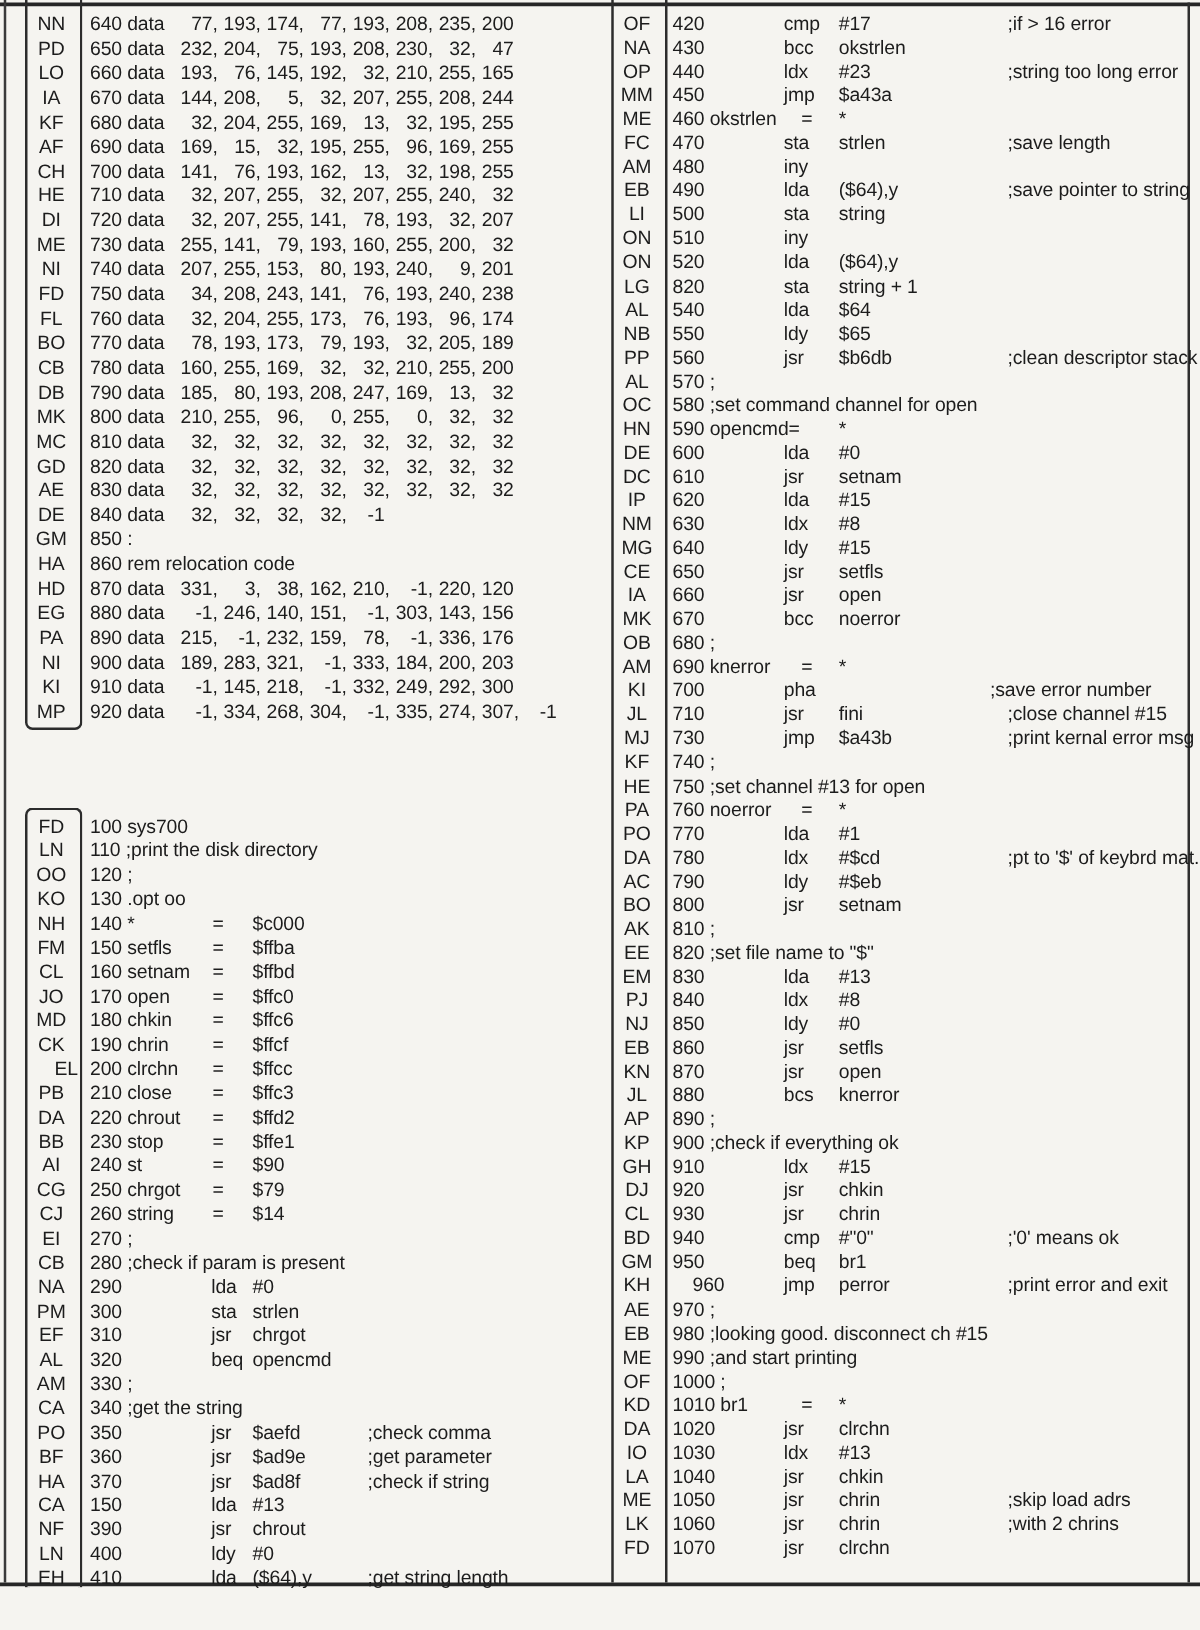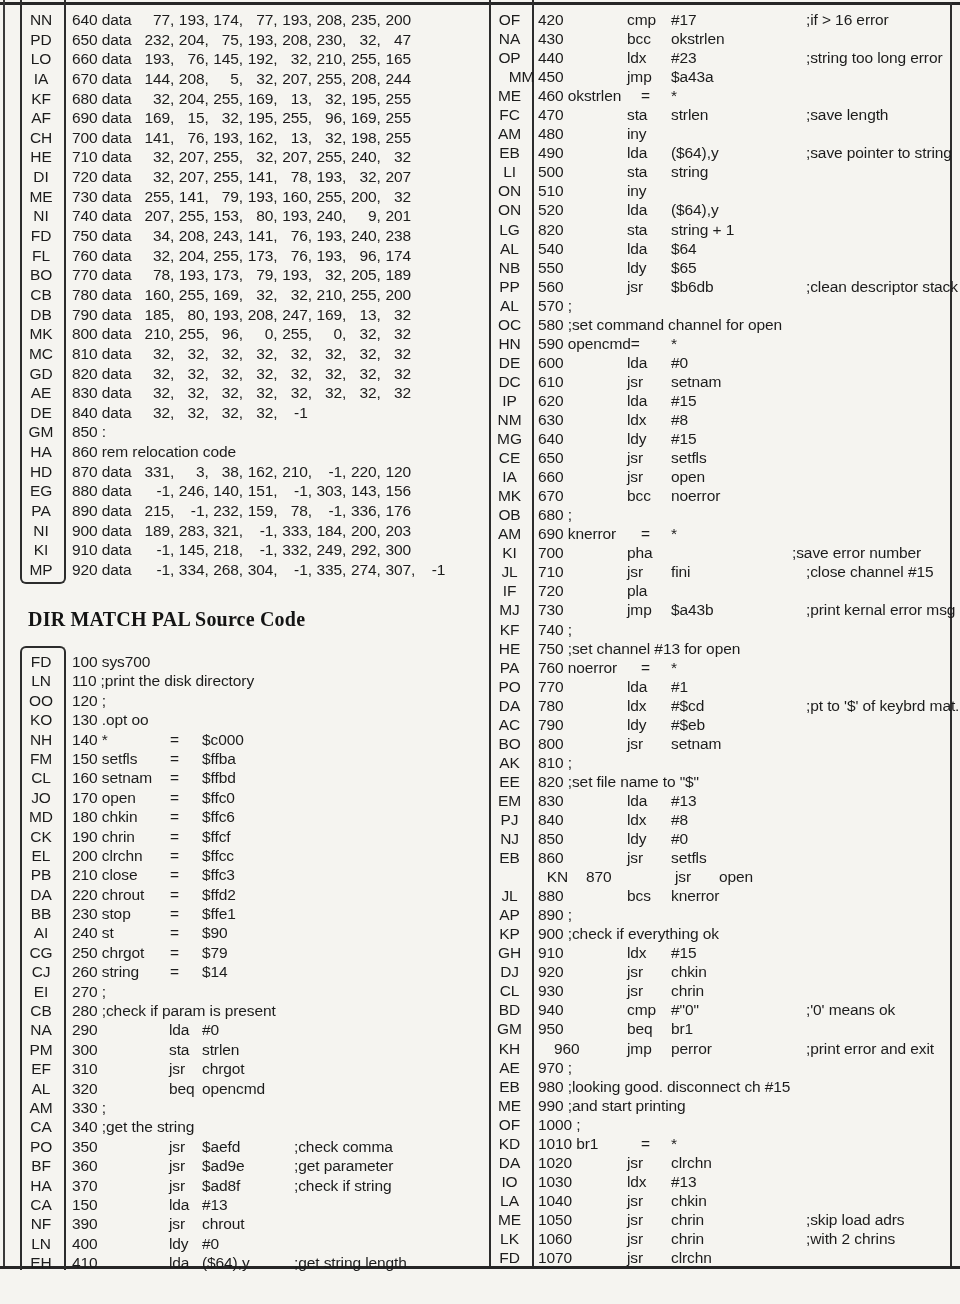--- a/index.html
+++ b/index.html
@@ -84,34 +84,33 @@
       <div class="row" style="height: 19.65px; line-height: 19.65px;"><span class="cs" style="left: 0px; width: 42px;">GM</span><span class="c0" style="left: 52px;">850 :</span></div>
       <div class="row" style="height: 19.65px; line-height: 19.65px;"><span class="cs" style="left: 0px; width: 42px;">HA</span><span class="c0" style="left: 52px;">860 rem relocation code</span></div>
       <div class="row" style="height: 19.65px; line-height: 19.65px;"><span class="cs" style="left: 0px; width: 42px;">HD</span><span class="c0" style="left: 52px;"><span class="dl" style="position: static;">870 data</span><span class="nf" style="position: static;">331</span>, <span class="nf" style="position: static;">3</span>, <span class="nf" style="position: static;">38</span>, <span class="nf" style="position: static;">162</span>, <span class="nf" style="position: static;">210</span>, <span class="nf" style="position: static;">-1</span>, <span class="nf" style="position: static;">220</span>, <span class="nf" style="position: static;">120</span></span></div>
       <div class="row" style="height: 19.65px; line-height: 19.65px;"><span class="cs" style="left: 0px; width: 42px;">EG</span><span class="c0" style="left: 52px;"><span class="dl" style="position: static;">880 data</span><span class="nf" style="position: static;">-1</span>, <span class="nf" style="position: static;">246</span>, <span class="nf" style="position: static;">140</span>, <span class="nf" style="position: static;">151</span>, <span class="nf" style="position: static;">-1</span>, <span class="nf" style="position: static;">303</span>, <span class="nf" style="position: static;">143</span>, <span class="nf" style="position: static;">156</span></span></div>
       <div class="row" style="height: 19.65px; line-height: 19.65px;"><span class="cs" style="left: 0px; width: 42px;">PA</span><span class="c0" style="left: 52px;"><span class="dl" style="position: static;">890 data</span><span class="nf" style="position: static;">215</span>, <span class="nf" style="position: static;">-1</span>, <span class="nf" style="position: static;">232</span>, <span class="nf" style="position: static;">159</span>, <span class="nf" style="position: static;">78</span>, <span class="nf" style="position: static;">-1</span>, <span class="nf" style="position: static;">336</span>, <span class="nf" style="position: static;">176</span></span></div>
       <div class="row" style="height: 19.65px; line-height: 19.65px;"><span class="cs" style="left: 0px; width: 42px;">NI</span><span class="c0" style="left: 52px;"><span class="dl" style="position: static;">900 data</span><span class="nf" style="position: static;">189</span>, <span class="nf" style="position: static;">283</span>, <span class="nf" style="position: static;">321</span>, <span class="nf" style="position: static;">-1</span>, <span class="nf" style="position: static;">333</span>, <span class="nf" style="position: static;">184</span>, <span class="nf" style="position: static;">200</span>, <span class="nf" style="position: static;">203</span></span></div>
       <div class="row" style="height: 19.65px; line-height: 19.65px;"><span class="cs" style="left: 0px; width: 42px;">KI</span><span class="c0" style="left: 52px;"><span class="dl" style="position: static;">910 data</span><span class="nf" style="position: static;">-1</span>, <span class="nf" style="position: static;">145</span>, <span class="nf" style="position: static;">218</span>, <span class="nf" style="position: static;">-1</span>, <span class="nf" style="position: static;">332</span>, <span class="nf" style="position: static;">249</span>, <span class="nf" style="position: static;">292</span>, <span class="nf" style="position: static;">300</span></span></div>
       <div class="row" style="height: 19.65px; line-height: 19.65px;"><span class="cs" style="left: 0px; width: 42px;">MP</span><span class="c0" style="left: 52px;"><span class="dl" style="position: static;">920 data</span><span class="nf" style="position: static;">-1</span>, <span class="nf" style="position: static;">334</span>, <span class="nf" style="position: static;">268</span>, <span class="nf" style="position: static;">304</span>, <span class="nf" style="position: static;">-1</span>, <span class="nf" style="position: static;">335</span>, <span class="nf" style="position: static;">274</span>, <span class="nf" style="position: static;">307</span>, <span class="nf" style="position: static;">-1</span></span></div>
     </div>
 
-  <div id="heading">DIR MATCH PAL Source Code</div>
 
   <div class="listing" id="pal-left-listing" style="left:20px;top:652px;width:450px;">
       <div class="row" style="height: 19.4px; line-height: 19.4px;"><span class="cs" style="left: 0px; width: 42px;">FD</span><span class="c0" style="left: 52px;">100 sys700</span></div>
       <div class="row" style="height: 19.4px; line-height: 19.4px;"><span class="cs" style="left: 0px; width: 42px;">LN</span><span class="c0" style="left: 52px;">110 ;print the disk directory</span></div>
       <div class="row" style="height: 19.4px; line-height: 19.4px;"><span class="cs" style="left: 0px; width: 42px;">OO</span><span class="c0" style="left: 52px;">120 ;</span></div>
       <div class="row" style="height: 19.4px; line-height: 19.4px;"><span class="cs" style="left: 0px; width: 42px;">KO</span><span class="c0" style="left: 52px;">130 .opt oo</span></div>
       <div class="row" style="height: 19.4px; line-height: 19.4px;"><span class="cs" style="left: 0px; width: 42px;">NH</span><span class="col" style="left: 150px;">=</span><span class="col" style="left: 182px;">$c000</span><span class="c0" style="left: 52px;">140 *</span></div>
       <div class="row" style="height: 19.4px; line-height: 19.4px;"><span class="cs" style="left: 0px; width: 42px;">FM</span><span class="col" style="left: 150px;">=</span><span class="col" style="left: 182px;">$ffba</span><span class="c0" style="left: 52px;">150 setfls</span></div>
       <div class="row" style="height: 19.4px; line-height: 19.4px;"><span class="cs" style="left: 0px; width: 42px;">CL</span><span class="col" style="left: 150px;">=</span><span class="col" style="left: 182px;">$ffbd</span><span class="c0" style="left: 52px;">160 setnam</span></div>
       <div class="row" style="height: 19.4px; line-height: 19.4px;"><span class="cs" style="left: 0px; width: 42px;">JO</span><span class="col" style="left: 150px;">=</span><span class="col" style="left: 182px;">$ffc0</span><span class="c0" style="left: 52px;">170 open</span></div>
       <div class="row" style="height: 19.4px; line-height: 19.4px;"><span class="cs" style="left: 0px; width: 42px;">MD</span><span class="col" style="left: 150px;">=</span><span class="col" style="left: 182px;">$ffc6</span><span class="c0" style="left: 52px;">180 chkin</span></div>
       <div class="row" style="height: 19.4px; line-height: 19.4px;"><span class="cs" style="left: 0px; width: 42px;">CK</span><span class="col" style="left: 150px;">=</span><span class="col" style="left: 182px;">$ffcf</span><span class="c0" style="left: 52px;">190 chrin</span></div>
-      <div class="row" style="height: 19.4px; line-height: 19.4px;"><span class="cs" style="left: 0px; width: 42px;">EL</span><span class="col" style="left: 150px;">=</span><span class="col" style="left: 182px;">$ffcc</span><span class="c0" style="left: 52px;">200 clrchn</span></div>
+      <div class="row" style="height: 19.4px; line-height: 19.4px;"><span class="cs" style="left: 12px; width: 42px;">EL</span><span class="col" style="left: 150px;">=</span><span class="col" style="left: 182px;">$ffcc</span><span class="c0" style="left: 52px;">200 clrchn</span></div>
       <div class="row" style="height: 19.4px; line-height: 19.4px;"><span class="cs" style="left: 0px; width: 42px;">PB</span><span class="col" style="left: 150px;">=</span><span class="col" style="left: 182px;">$ffc3</span><span class="c0" style="left: 52px;">210 close</span></div>
       <div class="row" style="height: 19.4px; line-height: 19.4px;"><span class="cs" style="left: 0px; width: 42px;">DA</span><span class="col" style="left: 150px;">=</span><span class="col" style="left: 182px;">$ffd2</span><span class="c0" style="left: 52px;">220 chrout</span></div>
       <div class="row" style="height: 19.4px; line-height: 19.4px;"><span class="cs" style="left: 0px; width: 42px;">BB</span><span class="col" style="left: 150px;">=</span><span class="col" style="left: 182px;">$ffe1</span><span class="c0" style="left: 52px;">230 stop</span></div>
       <div class="row" style="height: 19.4px; line-height: 19.4px;"><span class="cs" style="left: 0px; width: 42px;">AI</span><span class="col" style="left: 150px;">=</span><span class="col" style="left: 182px;">$90</span><span class="c0" style="left: 52px;">240 st</span></div>
       <div class="row" style="height: 19.4px; line-height: 19.4px;"><span class="cs" style="left: 0px; width: 42px;">CG</span><span class="col" style="left: 150px;">=</span><span class="col" style="left: 182px;">$79</span><span class="c0" style="left: 52px;">250 chrgot</span></div>
       <div class="row" style="height: 19.4px; line-height: 19.4px;"><span class="cs" style="left: 0px; width: 42px;">CJ</span><span class="col" style="left: 150px;">=</span><span class="col" style="left: 182px;">$14</span><span class="c0" style="left: 52px;">260 string</span></div>
       <div class="row" style="height: 19.4px; line-height: 19.4px;"><span class="cs" style="left: 0px; width: 42px;">EI</span><span class="c0" style="left: 52px;">270 ;</span></div>
       <div class="row" style="height: 19.4px; line-height: 19.4px;"><span class="cs" style="left: 0px; width: 42px;">CB</span><span class="c0" style="left: 52px;">280 ;check if param is present</span></div>
       <div class="row" style="height: 19.4px; line-height: 19.4px;"><span class="cs" style="left: 0px; width: 42px;">NA</span><span class="col" style="left: 149px;">lda</span><span class="col" style="left: 182px;">#0</span><span class="c0" style="left: 52px;">290</span></div>
       <div class="row" style="height: 19.4px; line-height: 19.4px;"><span class="cs" style="left: 0px; width: 42px;">PM</span><span class="col" style="left: 149px;">sta</span><span class="col" style="left: 182px;">strlen</span><span class="c0" style="left: 52px;">300</span></div>
@@ -125,21 +124,21 @@
       <div class="row" style="height: 19.4px; line-height: 19.4px;"><span class="cs" style="left: 0px; width: 42px;">CA</span><span class="col" style="left: 149px;">lda</span><span class="col" style="left: 182px;">#13</span><span class="c0" style="left: 52px;">150</span></div>
       <div class="row" style="height: 19.4px; line-height: 19.4px;"><span class="cs" style="left: 0px; width: 42px;">NF</span><span class="col" style="left: 149px;">jsr</span><span class="col" style="left: 182px;">chrout</span><span class="c0" style="left: 52px;">390</span></div>
       <div class="row" style="height: 19.4px; line-height: 19.4px;"><span class="cs" style="left: 0px; width: 42px;">LN</span><span class="col" style="left: 149px;">ldy</span><span class="col" style="left: 182px;">#0</span><span class="c0" style="left: 52px;">400</span></div>
       <div class="row" style="height: 19.4px; line-height: 19.4px;"><span class="cs" style="left: 0px; width: 42px;">EH</span><span class="col" style="left: 149px;">lda</span><span class="col" style="left: 182px;">($64),y</span><span class="col" style="left: 274px;">;get string length</span><span class="c0" style="left: 52px;">410</span></div>
     </div>
 
   <div class="listing" id="pal-right-listing" style="left:489px;top:10px;width:465px;">
       <div class="row" style="height: 19.05px; line-height: 19.05px;"><span class="cs" style="left: 0px; width: 41px;">OF</span><span class="col" style="left: 138px;">cmp</span><span class="col" style="left: 182px;">#17</span><span class="col" style="left: 317px;">;if &gt; 16 error</span><span class="c0" style="left: 49px;">420</span></div>
       <div class="row" style="height: 19.05px; line-height: 19.05px;"><span class="cs" style="left: 0px; width: 41px;">NA</span><span class="col" style="left: 138px;">bcc</span><span class="col" style="left: 182px;">okstrlen</span><span class="c0" style="left: 49px;">430</span></div>
       <div class="row" style="height: 19.05px; line-height: 19.05px;"><span class="cs" style="left: 0px; width: 41px;">OP</span><span class="col" style="left: 138px;">ldx</span><span class="col" style="left: 182px;">#23</span><span class="col" style="left: 317px;">;string too long error</span><span class="c0" style="left: 49px;">440</span></div>
-      <div class="row" style="height: 19.05px; line-height: 19.05px;"><span class="cs" style="left: 12px; width: 41px;">MM</span><span class="col" style="left: 138px;">jmp</span><span class="col" style="left: 182px;">$a43a</span><span class="c0" style="left: 49px;">450</span></div>
+      <div class="row" style="height: 19.05px; line-height: 19.05px;"><span class="cs" style="left: 0px; width: 41px;">MM</span><span class="col" style="left: 138px;">jmp</span><span class="col" style="left: 182px;">$a43a</span><span class="c0" style="left: 49px;">450</span></div>
       <div class="row" style="height: 19.05px; line-height: 19.05px;"><span class="cs" style="left: 0px; width: 41px;">ME</span><span class="col" style="left: 152px;">=</span><span class="col" style="left: 182px;">*</span><span class="c0" style="left: 49px;">460 okstrlen</span></div>
       <div class="row" style="height: 19.05px; line-height: 19.05px;"><span class="cs" style="left: 0px; width: 41px;">FC</span><span class="col" style="left: 138px;">sta</span><span class="col" style="left: 182px;">strlen</span><span class="col" style="left: 317px;">;save length</span><span class="c0" style="left: 49px;">470</span></div>
       <div class="row" style="height: 19.05px; line-height: 19.05px;"><span class="cs" style="left: 0px; width: 41px;">AM</span><span class="col" style="left: 138px;">iny</span><span class="c0" style="left: 49px;">480</span></div>
       <div class="row" style="height: 19.05px; line-height: 19.05px;"><span class="cs" style="left: 0px; width: 41px;">EB</span><span class="col" style="left: 138px;">lda</span><span class="col" style="left: 182px;">($64),y</span><span class="col" style="left: 317px;">;save pointer to string</span><span class="c0" style="left: 49px;">490</span></div>
       <div class="row" style="height: 19.05px; line-height: 19.05px;"><span class="cs" style="left: 0px; width: 41px;">LI</span><span class="col" style="left: 138px;">sta</span><span class="col" style="left: 182px;">string</span><span class="c0" style="left: 49px;">500</span></div>
       <div class="row" style="height: 19.05px; line-height: 19.05px;"><span class="cs" style="left: 0px; width: 41px;">ON</span><span class="col" style="left: 138px;">iny</span><span class="c0" style="left: 49px;">510</span></div>
       <div class="row" style="height: 19.05px; line-height: 19.05px;"><span class="cs" style="left: 0px; width: 41px;">ON</span><span class="col" style="left: 138px;">lda</span><span class="col" style="left: 182px;">($64),y</span><span class="c0" style="left: 49px;">520</span></div>
       <div class="row" style="height: 19.05px; line-height: 19.05px;"><span class="cs" style="left: 0px; width: 41px;">LG</span><span class="col" style="left: 138px;">sta</span><span class="col" style="left: 182px;">string + 1</span><span class="c0" style="left: 49px;">820</span></div>
       <div class="row" style="height: 19.05px; line-height: 19.05px;"><span class="cs" style="left: 0px; width: 41px;">AL</span><span class="col" style="left: 138px;">lda</span><span class="col" style="left: 182px;">$64</span><span class="c0" style="left: 49px;">540</span></div>
       <div class="row" style="height: 19.05px; line-height: 19.05px;"><span class="cs" style="left: 0px; width: 41px;">NB</span><span class="col" style="left: 138px;">ldy</span><span class="col" style="left: 182px;">$65</span><span class="c0" style="left: 49px;">550</span></div>
@@ -152,36 +151,35 @@
       <div class="row" style="height: 19.05px; line-height: 19.05px;"><span class="cs" style="left: 0px; width: 41px;">IP</span><span class="col" style="left: 138px;">lda</span><span class="col" style="left: 182px;">#15</span><span class="c0" style="left: 49px;">620</span></div>
       <div class="row" style="height: 19.05px; line-height: 19.05px;"><span class="cs" style="left: 0px; width: 41px;">NM</span><span class="col" style="left: 138px;">ldx</span><span class="col" style="left: 182px;">#8</span><span class="c0" style="left: 49px;">630</span></div>
       <div class="row" style="height: 19.05px; line-height: 19.05px;"><span class="cs" style="left: 0px; width: 41px;">MG</span><span class="col" style="left: 138px;">ldy</span><span class="col" style="left: 182px;">#15</span><span class="c0" style="left: 49px;">640</span></div>
       <div class="row" style="height: 19.05px; line-height: 19.05px;"><span class="cs" style="left: 0px; width: 41px;">CE</span><span class="col" style="left: 138px;">jsr</span><span class="col" style="left: 182px;">setfls</span><span class="c0" style="left: 49px;">650</span></div>
       <div class="row" style="height: 19.05px; line-height: 19.05px;"><span class="cs" style="left: 0px; width: 41px;">IA</span><span class="col" style="left: 138px;">jsr</span><span class="col" style="left: 182px;">open</span><span class="c0" style="left: 49px;">660</span></div>
       <div class="row" style="height: 19.05px; line-height: 19.05px;"><span class="cs" style="left: 0px; width: 41px;">MK</span><span class="col" style="left: 138px;">bcc</span><span class="col" style="left: 182px;">noerror</span><span class="c0" style="left: 49px;">670</span></div>
       <div class="row" style="height: 19.05px; line-height: 19.05px;"><span class="cs" style="left: 0px; width: 41px;">OB</span><span class="c0" style="left: 49px;">680 ;</span></div>
       <div class="row" style="height: 19.05px; line-height: 19.05px;"><span class="cs" style="left: 0px; width: 41px;">AM</span><span class="col" style="left: 152px;">=</span><span class="col" style="left: 182px;">*</span><span class="c0" style="left: 49px;">690 knerror</span></div>
       <div class="row" style="height: 19.05px; line-height: 19.05px;"><span class="cs" style="left: 0px; width: 41px;">KI</span><span class="col" style="left: 138px;">pha</span><span class="col" style="left: 303px;">;save error number</span><span class="c0" style="left: 49px;">700</span></div>
       <div class="row" style="height: 19.05px; line-height: 19.05px;"><span class="cs" style="left: 0px; width: 41px;">JL</span><span class="col" style="left: 138px;">jsr</span><span class="col" style="left: 182px;">fini</span><span class="col" style="left: 317px;">;close channel #15</span><span class="c0" style="left: 49px;">710</span></div>
-      <div class="row" style="height: 19.05px; line-height: 19.05px;"><span class="cs" style="left: 0px; width: 41px;">IF</span><span class="col" style="left: 138px;">pla</span><span class="c0" style="left: 49px;">720</span></div>
       <div class="row" style="height: 19.05px; line-height: 19.05px;"><span class="cs" style="left: 0px; width: 41px;">MJ</span><span class="col" style="left: 138px;">jmp</span><span class="col" style="left: 182px;">$a43b</span><span class="col" style="left: 317px;">;print kernal error msg</span><span class="c0" style="left: 49px;">730</span></div>
       <div class="row" style="height: 19.05px; line-height: 19.05px;"><span class="cs" style="left: 0px; width: 41px;">KF</span><span class="c0" style="left: 49px;">740 ;</span></div>
       <div class="row" style="height: 19.05px; line-height: 19.05px;"><span class="cs" style="left: 0px; width: 41px;">HE</span><span class="c0" style="left: 49px;">750 ;set channel #13 for open</span></div>
       <div class="row" style="height: 19.05px; line-height: 19.05px;"><span class="cs" style="left: 0px; width: 41px;">PA</span><span class="col" style="left: 152px;">=</span><span class="col" style="left: 182px;">*</span><span class="c0" style="left: 49px;">760 noerror</span></div>
       <div class="row" style="height: 19.05px; line-height: 19.05px;"><span class="cs" style="left: 0px; width: 41px;">PO</span><span class="col" style="left: 138px;">lda</span><span class="col" style="left: 182px;">#1</span><span class="c0" style="left: 49px;">770</span></div>
       <div class="row" style="height: 19.05px; line-height: 19.05px;"><span class="cs" style="left: 0px; width: 41px;">DA</span><span class="col" style="left: 138px;">ldx</span><span class="col" style="left: 182px;">#$cd</span><span class="col" style="left: 317px;">;pt to '$' of keybrd mat.</span><span class="c0" style="left: 49px; text-align: right;">780</span></div>
       <div class="row" style="height: 19.05px; line-height: 19.05px;"><span class="cs" style="left: 0px; width: 41px;">AC</span><span class="col" style="left: 138px;">ldy</span><span class="col" style="left: 182px;">#$eb</span><span class="c0" style="left: 49px;">790</span></div>
       <div class="row" style="height: 19.05px; line-height: 19.05px;"><span class="cs" style="left: 0px; width: 41px;">BO</span><span class="col" style="left: 138px;">jsr</span><span class="col" style="left: 182px;">setnam</span><span class="c0" style="left: 49px;">800</span></div>
       <div class="row" style="height: 19.05px; line-height: 19.05px;"><span class="cs" style="left: 0px; width: 41px;">AK</span><span class="c0" style="left: 49px;">810 ;</span></div>
       <div class="row" style="height: 19.05px; line-height: 19.05px;"><span class="cs" style="left: 0px; width: 41px;">EE</span><span class="c0" style="left: 49px;">820 ;set file name to "$"</span></div>
       <div class="row" style="height: 19.05px; line-height: 19.05px;"><span class="cs" style="left: 0px; width: 41px;">EM</span><span class="col" style="left: 138px;">lda</span><span class="col" style="left: 182px;">#13</span><span class="c0" style="left: 49px;">830</span></div>
       <div class="row" style="height: 19.05px; line-height: 19.05px;"><span class="cs" style="left: 0px; width: 41px;">PJ</span><span class="col" style="left: 138px;">ldx</span><span class="col" style="left: 182px;">#8</span><span class="c0" style="left: 49px;">840</span></div>
       <div class="row" style="height: 19.05px; line-height: 19.05px;"><span class="cs" style="left: 0px; width: 41px;">NJ</span><span class="col" style="left: 138px;">ldy</span><span class="col" style="left: 182px;">#0</span><span class="c0" style="left: 49px;">850</span></div>
       <div class="row" style="height: 19.05px; line-height: 19.05px;"><span class="cs" style="left: 0px; width: 41px;">EB</span><span class="col" style="left: 138px;">jsr</span><span class="col" style="left: 182px;">setfls</span><span class="c0" style="left: 49px;">860</span></div>
-      <div class="row" style="height: 19.05px; line-height: 19.05px; margin-left: 48px;"><span class="cs" style="left: 0px; width: 41px;">KN</span><span class="col" style="left: 138px;">jsr</span><span class="col" style="left: 182px;">open</span><span class="c0" style="left: 49px;">870</span></div>
+      <div class="row" style="height: 19.05px; line-height: 19.05px;"><span class="cs" style="left: 0px; width: 41px;">KN</span><span class="col" style="left: 138px;">jsr</span><span class="col" style="left: 182px;">open</span><span class="c0" style="left: 49px;">870</span></div>
       <div class="row" style="height: 19.05px; line-height: 19.05px;"><span class="cs" style="left: 0px; width: 41px;">JL</span><span class="col" style="left: 138px;">bcs</span><span class="col" style="left: 182px;">knerror</span><span class="c0" style="left: 49px;">880</span></div>
       <div class="row" style="height: 19.05px; line-height: 19.05px;"><span class="cs" style="left: 0px; width: 41px;">AP</span><span class="c0" style="left: 49px;">890 ;</span></div>
       <div class="row" style="height: 19.05px; line-height: 19.05px;"><span class="cs" style="left: 0px; width: 41px;">KP</span><span class="c0" style="left: 49px;">900 ;check if everything ok</span></div>
       <div class="row" style="height: 19.05px; line-height: 19.05px;"><span class="cs" style="left: 0px; width: 41px;">GH</span><span class="col" style="left: 138px;">ldx</span><span class="col" style="left: 182px;">#15</span><span class="c0" style="left: 49px;">910</span></div>
       <div class="row" style="height: 19.05px; line-height: 19.05px;"><span class="cs" style="left: 0px; width: 41px;">DJ</span><span class="col" style="left: 138px;">jsr</span><span class="col" style="left: 182px;">chkin</span><span class="c0" style="left: 49px;">920</span></div>
       <div class="row" style="height: 19.05px; line-height: 19.05px;"><span class="cs" style="left: 0px; width: 41px;">CL</span><span class="col" style="left: 138px;">jsr</span><span class="col" style="left: 182px;">chrin</span><span class="c0" style="left: 49px;">930</span></div>
       <div class="row" style="height: 19.05px; line-height: 19.05px;"><span class="cs" style="left: 0px; width: 41px;">BD</span><span class="col" style="left: 138px;">cmp</span><span class="col" style="left: 182px;">#"0"</span><span class="col" style="left: 317px;">;'0' means ok</span><span class="c0" style="left: 49px;">940</span></div>
       <div class="row" style="height: 19.05px; line-height: 19.05px;"><span class="cs" style="left: 0px; width: 41px;">GM</span><span class="col" style="left: 138px;">beq</span><span class="col" style="left: 182px;">br1</span><span class="c0" style="left: 49px;">950</span></div>
       <div class="row" style="height: 19.05px; line-height: 19.05px;"><span class="cs" style="left: 0px; width: 41px;">KH</span><span class="col" style="left: 138px;">jmp</span><span class="col" style="left: 182px;">perror</span><span class="col" style="left: 317px;">;print error and exit</span><span class="c0" style="left: 65px;">960</span></div>
       <div class="row" style="height: 19.05px; line-height: 19.05px;"><span class="cs" style="left: 0px; width: 41px;">AE</span><span class="c0" style="left: 49px;">970 ;</span></div>

